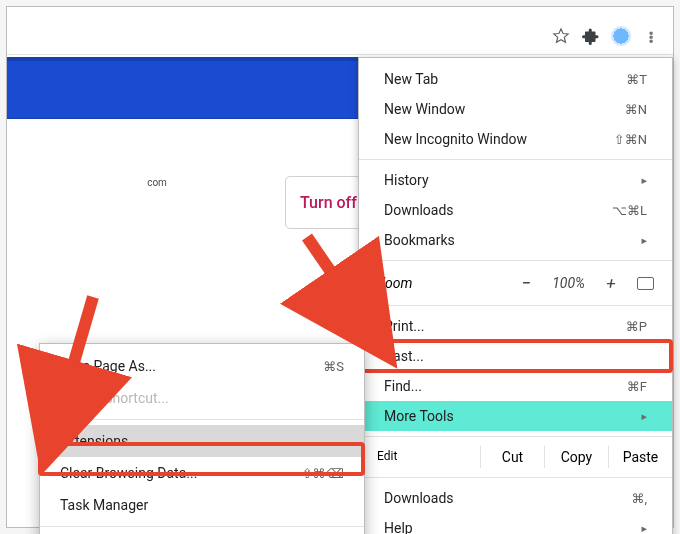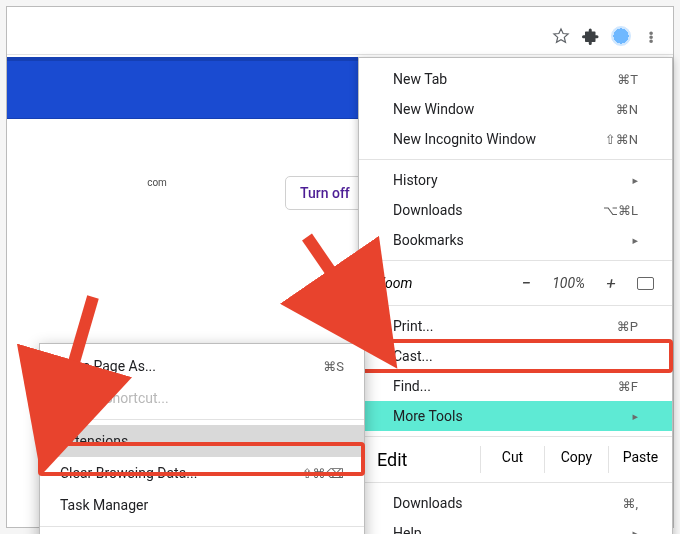--- a/index.html
+++ b/index.html
@@ -33,42 +33,42 @@
     border-top:4px solid #153fb3; border-bottom:1px solid #153fb3;
   }
 
   
   .faint-left {
     position: absolute; left: 0; top: 140px; width: 300px; padding: 30px 12px;
     color: #4b4b4b; font-size: 10px; text-align: center;
   }
   .turnoff {
     position:absolute; left:278px; top:169px; background:#fff; border:1px solid #d0d0d0;
-    border-radius:5px; padding:8px 14px; color:#4c1d95; font-size:14px; font-weight:500;
+    border-radius:5px; padding:16px 14px; color:#be185d; font-size:16px; font-weight:500;
   }
 
   
   .menu {
     position: absolute; right: 0; top: 50px; width: 315px;
     background: #fff; border: 1px solid #bdbdbd; box-shadow: 0 2px 8px rgba(0,0,0,.25);
     padding: 6px 0 2px 0;
   }
   .menu-item {
     display:flex; align-items:center; justify-content:space-between;
-    padding: 7px 34px; font-size: 14px; color:#202124; position:relative;
+    padding: 7px 25px; font-size: 14px; color:#202124; position:relative;
   }
   .menu-item .kbd { color:#5e5e5e; font-size: 13px;}
   .menu-item .caret { color:#6b6b6b; font-size: 11px; }
   .sep { height:1px; background:#e2e2e2; margin:5px 0;}
   .zoom-row { display:flex; align-items:center; justify-content:space-between; padding:7px 18px; font-size:14px;font-style:italic;}
   .zoom-ctrl { display:flex; align-items:center; gap: 18px; color:#444;}
   .zoom-ctrl .zb { width: 16px; text-align:center; font-size:17px; color:#444;}
   .zoom-ctrl .fs { width:17px; height:13px; border:1.5px solid #666; border-radius:2px;}
   .edit-row { display:flex; padding: 4px 0; }
-  .edit-row .cell-label { flex:1; padding:3px 18px; font-size:18px; }
+  .edit-row .cell-label { flex:1; padding:3px 18px; font-size:12px; }
   .edit-row .cell { width:64px; text-align:center; font-size:14px; padding:3px 8px; border-left:1px solid #e2e2e2;}
   .highlight-red {
     position:absolute; border:4px solid #e8432d; border-radius:4px; pointer-events:none;
   }
 
   
   .submenu {
     position:absolute; left:32px; top:336px; width:326px; background:#fff;
     border:1px solid #bdbdbd; box-shadow: 0 4px 14px rgba(0,0,0,.3);
     padding: 6px 0 4px 0;

